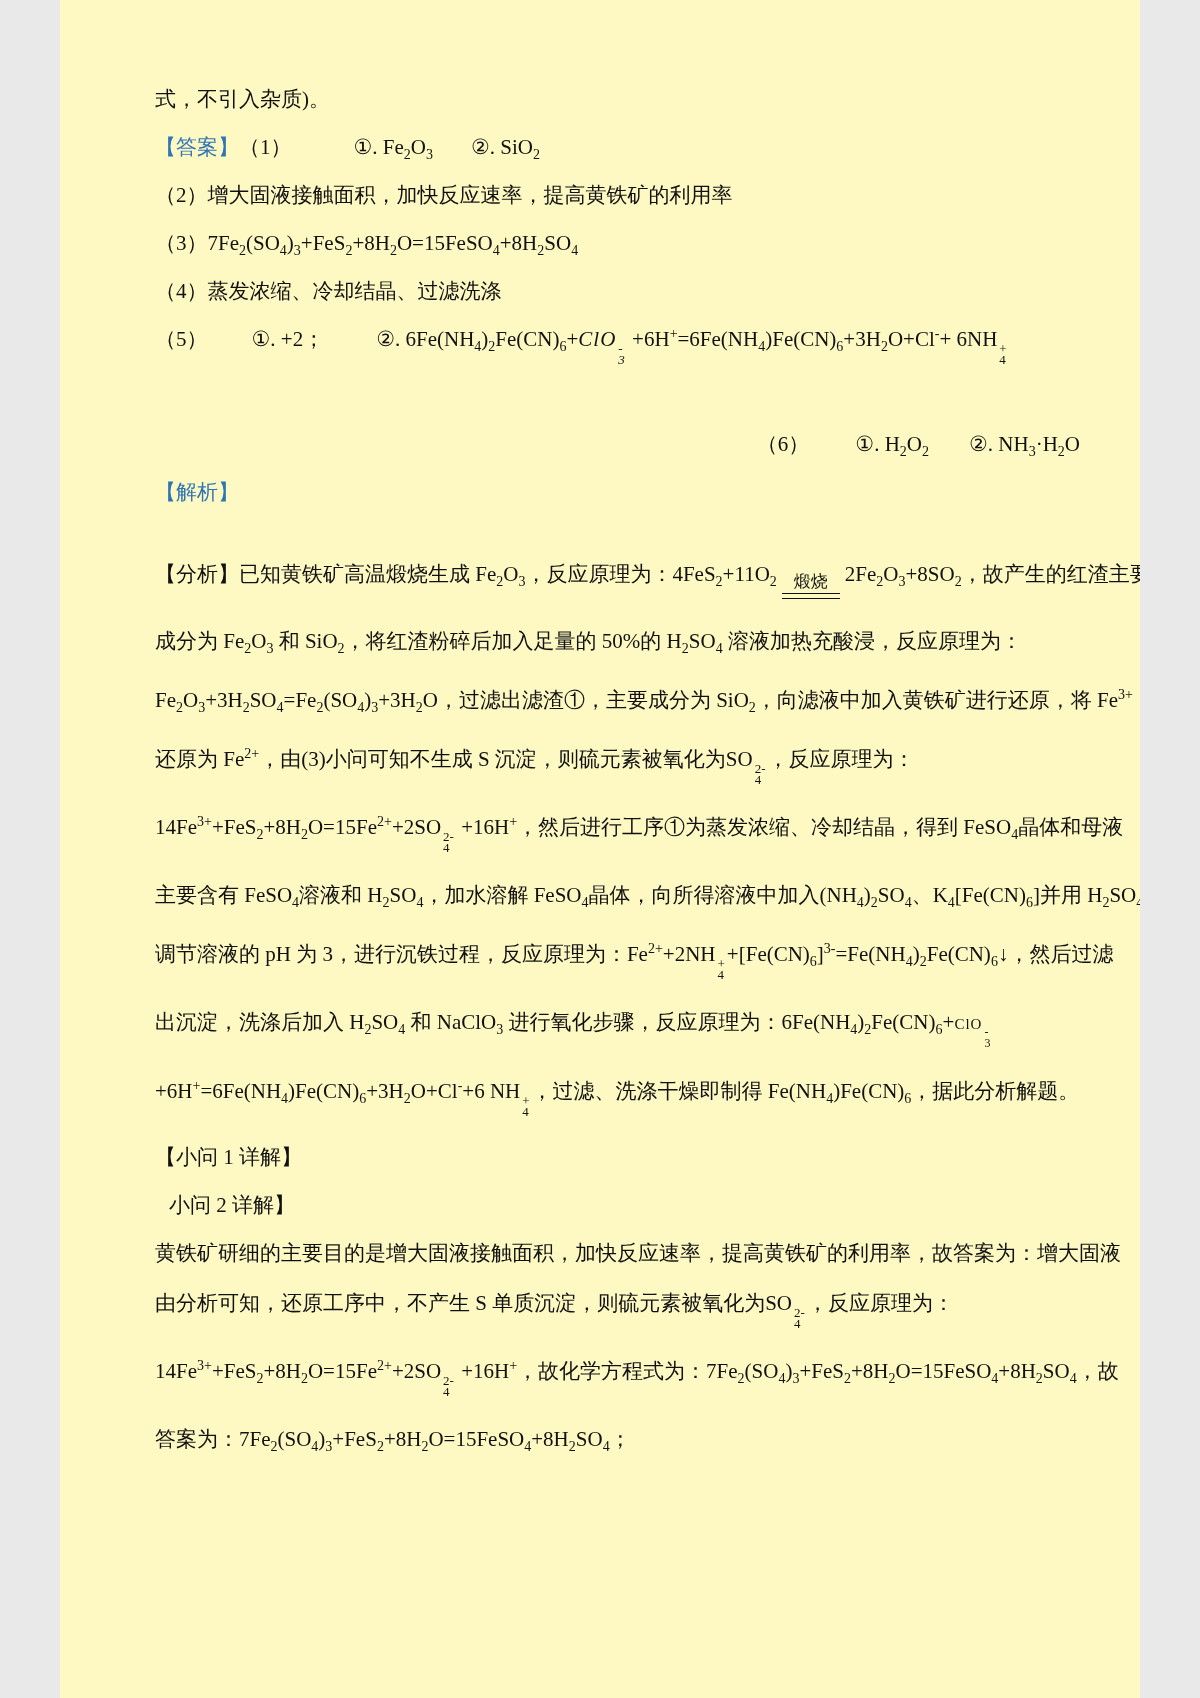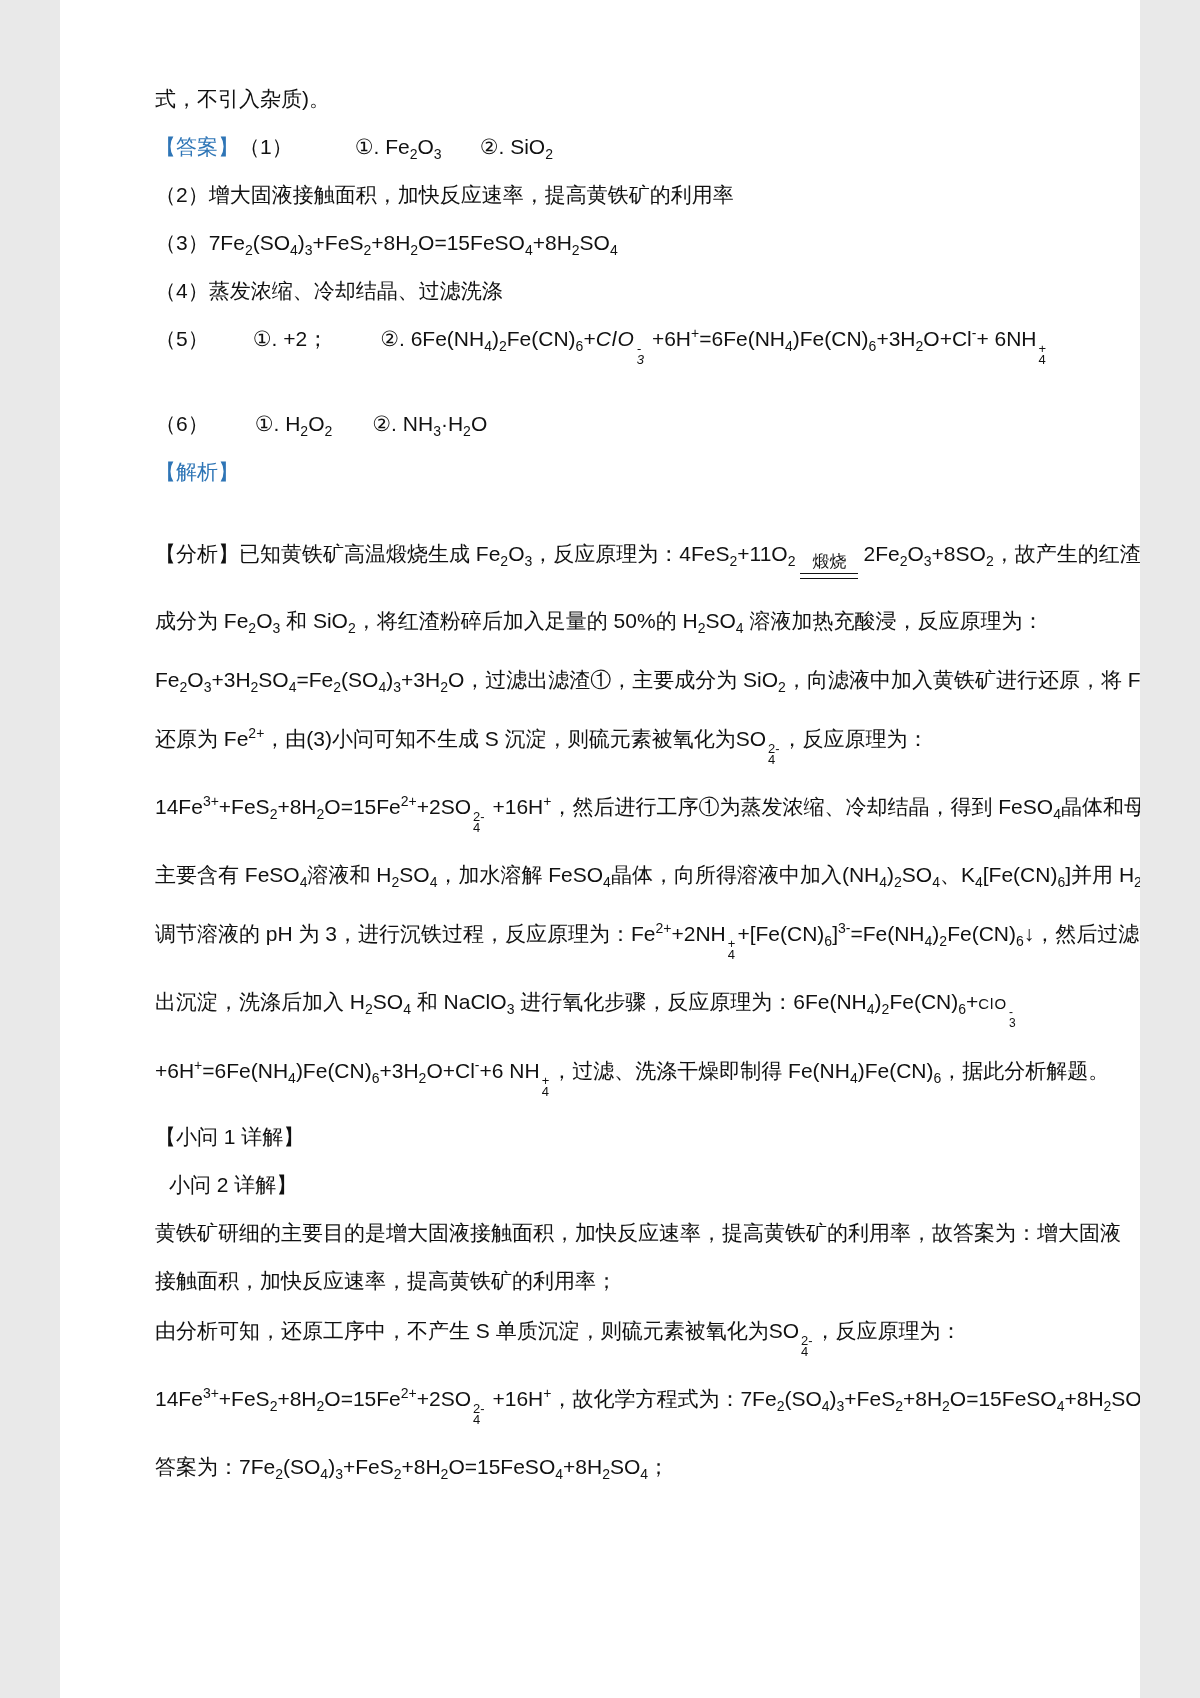--- a/index.html
+++ b/index.html
@@ -1,33 +1,33 @@
 <!DOCTYPE html>
 <html><head>
 <meta charset="utf-8">
 <style>
   :root{ --blue:#2E75B6; }
   html,body{margin:0;padding:0;background:#e9e9e9;}
   .page{
     position:relative;
     width:1080px;height:1698px;
     margin:0 auto;
-    background:#ffffff;
-    font-family:Liberation Sans, sans-serif;
+    background:#fef9c3;
+    font-family:Liberation Serif, serif;
     color:#111;
     overflow:hidden;
   }
   .doc{
     position:absolute;
     left:95px;top:84px;right:60px;
     font-size:21px;
   }
   .para{line-height:30px;margin:0 0 18px 0;white-space:nowrap;}
   .para.an{line-height:34px;margin-bottom:25px;}
-  .para.gbig{margin-top:44px;}
+  .para.gbig{margin-top:64px;text-align:right;}
   .para.gpre{margin-top:50px;}
   .para.ind{padding-left:14px;}
   .t{}
   .b{color:var(--blue);}
   .i{font-style:italic;letter-spacing:1px;}
   .sm{font-size:15px;letter-spacing:1px;}
   .sub{font-size:14px;vertical-align:-5px;line-height:0;}
   .sup{font-size:14px;vertical-align:8px;line-height:0;}
   .ss{display:inline-flex;flex-direction:column;align-items:flex-start;
       font-size:13px;line-height:11px;vertical-align:-7px;margin:0 2px;}
@@ -82,21 +82,20 @@
           <span class="up">-</span>
           <span class="dn">3</span>
         </span></div>
       <div class="para an"><span class="t">+6H</span><span class="sup">+</span><span class="t">=6Fe(NH</span><span class="sub">4</span><span class="t">)Fe(CN)</span><span class="sub">6</span><span class="t">+3H</span><span class="sub">2</span><span class="t">O+Cl</span><span class="sup">-</span><span class="t">+6 NH</span><span class="ss">
           <span class="up">+</span>
           <span class="dn">4</span>
         </span><span class="t">，过滤、洗涤干燥即制得 Fe(NH</span><span class="sub">4</span><span class="t">)Fe(CN)</span><span class="sub">6</span><span class="t">，据此分析解题。</span></div>
       <div class="para ans"><span class="t">【小问 1 详解】</span></div>
       <div class="para ans ind"><span class="t">小问 2 详解】</span></div>
       <div class="para ans"><span class="t">黄铁矿研细的主要目的是增大固液接触面积，加快反应速率，提高黄铁矿的利用率，故答案为：增大固液</span></div>
-      <div class="para ans"><span class="t">接触面积，加快反应速率，提高黄铁矿的利用率；</span></div>
       <div class="para an"><span class="t">由分析可知，还原工序中，不产生 S 单质沉淀，则硫元素被氧化为SO</span><span class="ss">
           <span class="up">2-</span>
           <span class="dn">4</span>
         </span><span class="t">，反应原理为：</span></div>
       <div class="para an"><span class="t">14Fe</span><span class="sup">3+</span><span class="t">+FeS</span><span class="sub">2</span><span class="t">+8H</span><span class="sub">2</span><span class="t">O=15Fe</span><span class="sup">2+</span><span class="t">+2SO</span><span class="ss">
           <span class="up">2-</span>
           <span class="dn">4</span>
         </span><span class="t"> +16H</span><span class="sup">+</span><span class="t">，故化学方程式为：7Fe</span><span class="sub">2</span><span class="t">(SO</span><span class="sub">4</span><span class="t">)</span><span class="sub">3</span><span class="t">+FeS</span><span class="sub">2</span><span class="t">+8H</span><span class="sub">2</span><span class="t">O=15FeSO</span><span class="sub">4</span><span class="t">+8H</span><span class="sub">2</span><span class="t">SO</span><span class="sub">4</span><span class="t">，故</span></div>
       <div class="para an"><span class="t">答案为：7Fe</span><span class="sub">2</span><span class="t">(SO</span><span class="sub">4</span><span class="t">)</span><span class="sub">3</span><span class="t">+FeS</span><span class="sub">2</span><span class="t">+8H</span><span class="sub">2</span><span class="t">O=15FeSO</span><span class="sub">4</span><span class="t">+8H</span><span class="sub">2</span><span class="t">SO</span><span class="sub">4</span><span class="t">；</span></div>
     </div>

